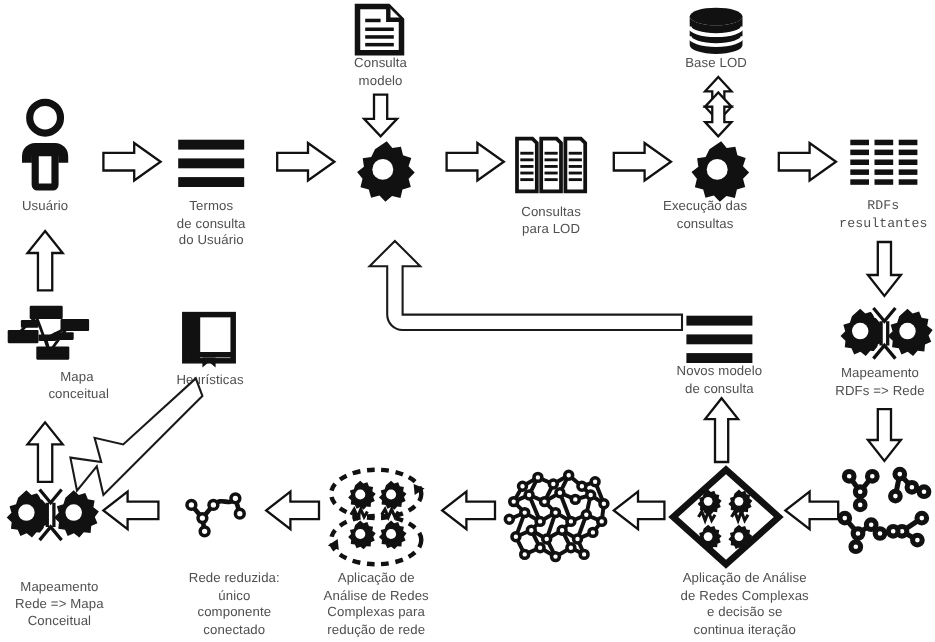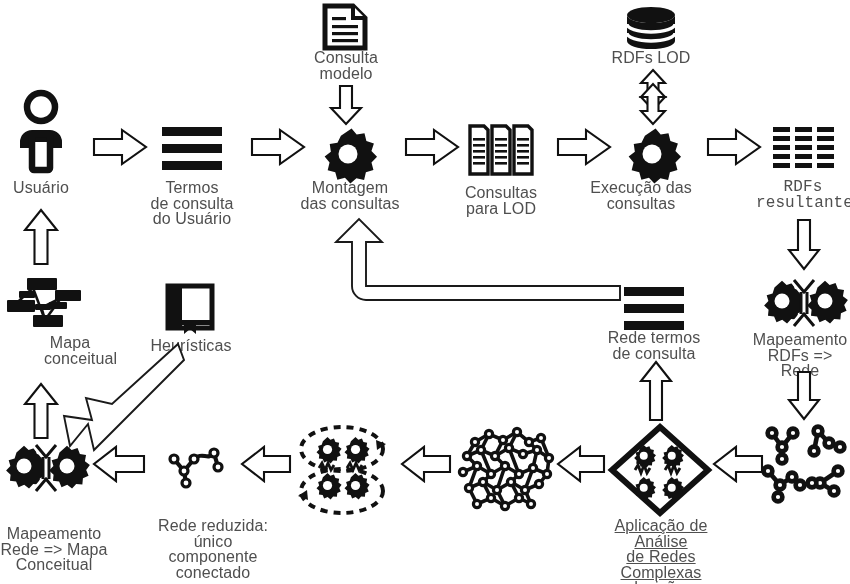--- a/index.html
+++ b/index.html
@@ -6,21 +6,21 @@
   html,body{background:#fff;}
   body{
     width:850px; height:584px; position:relative; overflow:hidden;
     font-family:"Liberation Sans", sans-serif;
     color:#4c4c4c;
   }
   #stage{position:absolute; left:0; top:0; width:850px; height:584px;}
   .node{position:absolute;}
   .ico{position:relative;}
   .lbl{
-    position:absolute; text-align:center; font-size:16px; line-height:15.5px;
+    position:absolute; text-align:center; font-size:12px; line-height:15.5px;
     color:#4f4f4f; white-space:pre-line; letter-spacing:.1px;
   }
   svg{display:block; overflow:visible;}
   .k{fill:#111;}
   .hollow{fill:#fff; stroke:#111; stroke-width:2.1;}
   .hollowthin{fill:#fff; stroke:#1a1a1a; stroke-width:1.9;}
 </style>
 </head>
 <body>
 
@@ -84,22 +84,20 @@
   </div>
 
   <div class="node" style="left:320px; top:126px;">
     <div class="ico">
       <svg width="56" height="56" viewBox="0 0 100 100">
         <path class="k" d="M50 4 l10.5 9.5 13.5 -4.2 5.3 13.2 13.9 2.6 -2.5 13.9 11.3 8.6 -8.4 11.4 5.4 13.1 -12.8 5.8 -1.3 14 -14 -1.1 -9.4 10.6 -11-8.8 -12.9 5.6 -5.6-12.9 -13.9-1.7 1.4-13.9 -10.2-9.6 9.8-10 -3.9-13.4 13.4-4 4.3-13.4z" transform="rotate(8 50 50)"></path>
         <circle cx="50" cy="50" r="17" fill="#fff"></circle>
       </svg>
     </div>
   </div>
-  <div class="lbl" style="left:288px; top:180px; width:124px;">Montagem
-das consultas</div>
 
   <div class="node" style="left:404px; top:128px;">
     <svg width="56" height="38" viewBox="0 0 56 38">
       <path class="hollow" d="M2 11 h28 v-9 l24 17 -24 17 v-9 h-28 z"></path>
     </svg>
   </div>
 
   <div class="node" style="left:468px; top:124px;">
     <div class="ico">
       <svg width="66" height="52" viewBox="0 0 66 52">
@@ -142,21 +140,21 @@
   <div class="node" style="left:624px; top:6px;">
     <div class="ico">
       <svg width="54" height="46" viewBox="0 0 54 46">
         <ellipse class="k" cx="27" cy="9" rx="24" ry="8"></ellipse>
         <path class="k" d="M3 9 v26 a24 8 0 0 0 48 0 v-26 a24 8 0 0 1 -48 0 z"></path>
         <path d="M3 18 a24 8 0 0 0 48 0" fill="none" stroke="#fff" stroke-width="3.4"></path>
         <path d="M3 27 a24 8 0 0 0 48 0" fill="none" stroke="#fff" stroke-width="3.4"></path>
       </svg>
     </div>
   </div>
-  <div class="lbl" style="left:606px; top:50px; width:90px;">RDFs LOD</div>
+  <div class="lbl" style="left:606px; top:50px; width:90px;">Base LOD</div>
 
   <div class="node" style="left:632px; top:68px;">
     <svg width="42" height="58" viewBox="0 0 42 58">
       <path class="hollow" d="M21 2 l12 13 h-6.5 v14 h6.5 l-12 13 -12 -13 h6.5 v-14 h-6.5 z" transform="translate(0,0)"></path>
       <path class="hollow" d="M21 56 l-12 -13 h6.5 v-14 h-6.5 l12 -13 12 13 h-6.5 v14 h6.5 z"></path>
     </svg>
   </div>
 
   <div class="node" style="left:624px; top:126px;">
     <div class="ico">
@@ -298,21 +296,21 @@
           <g transform="translate(52,52) scale(0.235)">
             <path class="k" d="M50 4 l10.5 9.5 13.5 -4.2 5.3 13.2 13.9 2.6 -2.5 13.9 11.3 8.6 -8.4 11.4 5.4 13.1 -12.8 5.8 -1.3 14 -14 -1.1 -9.4 10.6 -11-8.8 -12.9 5.6 -5.6-12.9 -13.9-1.7 1.4-13.9 -10.2-9.6 9.8-10 -3.9-13.4 13.4-4 4.3-13.4z"></path>
             <circle cx="50" cy="50" r="17" fill="#fff"></circle>
           </g>
         </g>
         <path d="M27 46 l3 -5 3 8 3 -8 3 8 3 -5" fill="none" stroke="#111" stroke-width="2.8"></path>
         <path d="M57 46 l3 -5 3 8 3 -8 3 8 3 -5" fill="none" stroke="#111" stroke-width="2.8"></path>
       </svg>
     </div>
   </div>
-  <div class="lbl" style="left:588px; top:518px; width:146px;text-decoration:underline;">Aplicação de Análise
+  <div class="lbl" style="left:604px; top:518px; width:146px;">Aplicação de Análise
 de Redes Complexas
 e decisão se
 continua iteração</div>
 
   <div class="node" style="left:638px; top:360px;">
     <svg width="36" height="62" viewBox="0 0 36 62">
       <path class="hollow" d="M18 2 l15 19 h-9 v39 h-12 v-39 h-9 z"></path>
     </svg>
   </div>
 
@@ -406,20 +404,24 @@
           <g transform="translate(50,50) scale(0.27)">
             <path class="k" d="M50 4 l10.5 9.5 13.5 -4.2 5.3 13.2 13.9 2.6 -2.5 13.9 11.3 8.6 -8.4 11.4 5.4 13.1 -12.8 5.8 -1.3 14 -14 -1.1 -9.4 10.6 -11-8.8 -12.9 5.6 -5.6-12.9 -13.9-1.7 1.4-13.9 -10.2-9.6 9.8-10 -3.9-13.4 13.4-4 4.3-13.4z"></path>
             <circle cx="50" cy="50" r="17" fill="#fff"></circle>
           </g>
         </g>
         <path d="M27 46 l3 -5 3 7 3 -7 3 7 3 -5" fill="none" stroke="#111" stroke-width="2.8"></path>
         <path d="M55 46 l3 -5 3 7 3 -7 3 7 3 -5" fill="none" stroke="#111" stroke-width="2.8"></path>
       </svg>
     </div>
   </div>
+  <div class="lbl" style="left:278px; top:518px; width:128px;">Aplicação de
+Análise de Redes
+Complexas para
+redução de rede</div>
 
   <div class="node" style="left:240px; top:444px;">
     <svg width="52" height="40" viewBox="0 0 52 40">
       <path class="hollow" d="M50 12 h-26 v-9 l-22 17 22 17 v-9 h26 z"></path>
     </svg>
   </div>
 
   <div class="node" style="left:168px; top:445px;">
     <div class="ico">
       <svg width="60" height="44" viewBox="0 0 60 44">
@@ -535,21 +537,21 @@
 
   <div class="node" style="left:624px; top:286px;">
     <div class="ico">
       <svg width="60" height="44" viewBox="0 0 60 44">
         <rect class="k" x="0" y="1" width="60" height="9"></rect>
         <rect class="k" x="0" y="18" width="60" height="9"></rect>
         <rect class="k" x="0" y="35" width="60" height="9"></rect>
       </svg>
     </div>
   </div>
-  <div class="lbl" style="left:596px; top:330px; width:116px;">Rede termos
+  <div class="lbl" style="left:596px; top:330px; width:116px;">Novos modelo
 de consulta</div>
 
   <div class="node" style="left:320px; top:216px;">
     <svg width="320" height="110" viewBox="0 0 320 110">
       <path class="hollowthin" d="M300 84 L46 84 a14 14 0 0 1 -14 -14 L32 26 L16 26 L39 3 L62 26 L46 26 L46 70 L300 70 Z"></path>
     </svg>
   </div>
 
 </div>
 

